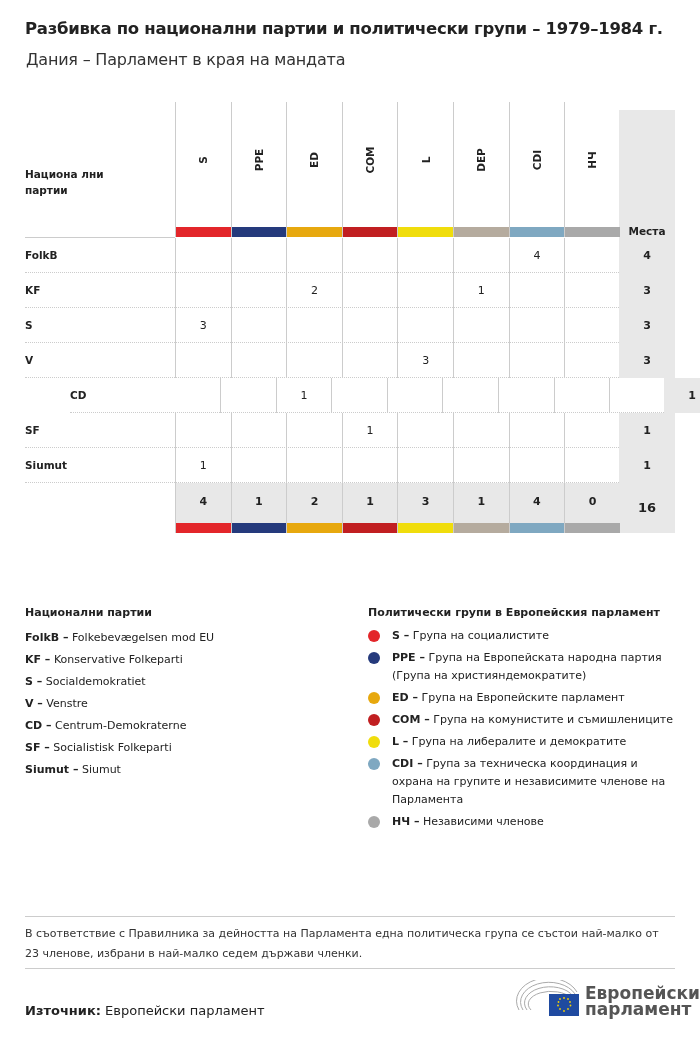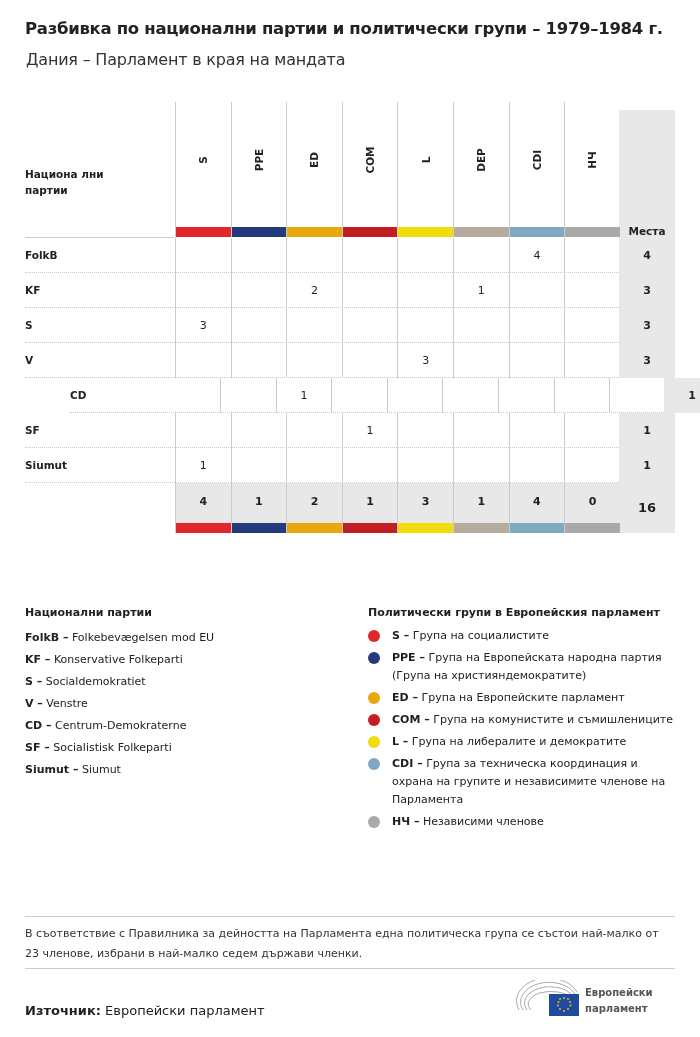--- a/index.html
+++ b/index.html
@@ -34,21 +34,21 @@
   .lg-item b { font-weight: bold; }
   .pg-item { position: relative; padding-left: 24px; font-size: 11px; line-height: 18px; margin-bottom: 4px; }
   .dot { position: absolute; left: 0; top: 3px; width: 12px; height: 12px; border-radius: 50%; }
 
   .note-top { position: absolute; left: 25px; top: 916px; width: 650px; border-top: 1px solid #ccc; }
   .note { position: absolute; left: 25px; top: 924px; width: 650px; font-size: 11px; line-height: 20px; color: #333; }
   .note-bot { position: absolute; left: 25px; top: 968px; width: 650px; border-top: 1px solid #ccc; }
   .source { position: absolute; left: 25px; top: 1003px; font-size: 13px; }
   .source b { font-weight: bold; }
   .logo { position: absolute; left: 515px; top: 980px; width: 165px; height: 40px; }
-  .logo-text { position: absolute; left: 70px; top: 5px; font-size: 10px; font-weight: bold; color: #555; line-height: 16px; }
+  .logo-text { position: absolute; left: 70px; top: 5px; font-size: 17px; font-weight: bold; color: #555; line-height: 16px; }
 </style>
 </head>
 <body>
 
 <div class="title">Разбивка по национални партии и политически групи – 1979–1984 г.</div>
 <div class="subtitle">Дания – Парламент в края на мандата</div>
 
 <div class="tbl" id="tbl">
   <div class="hdr-label">Национа лни партии</div>
   <div class="mesta-hdr">

